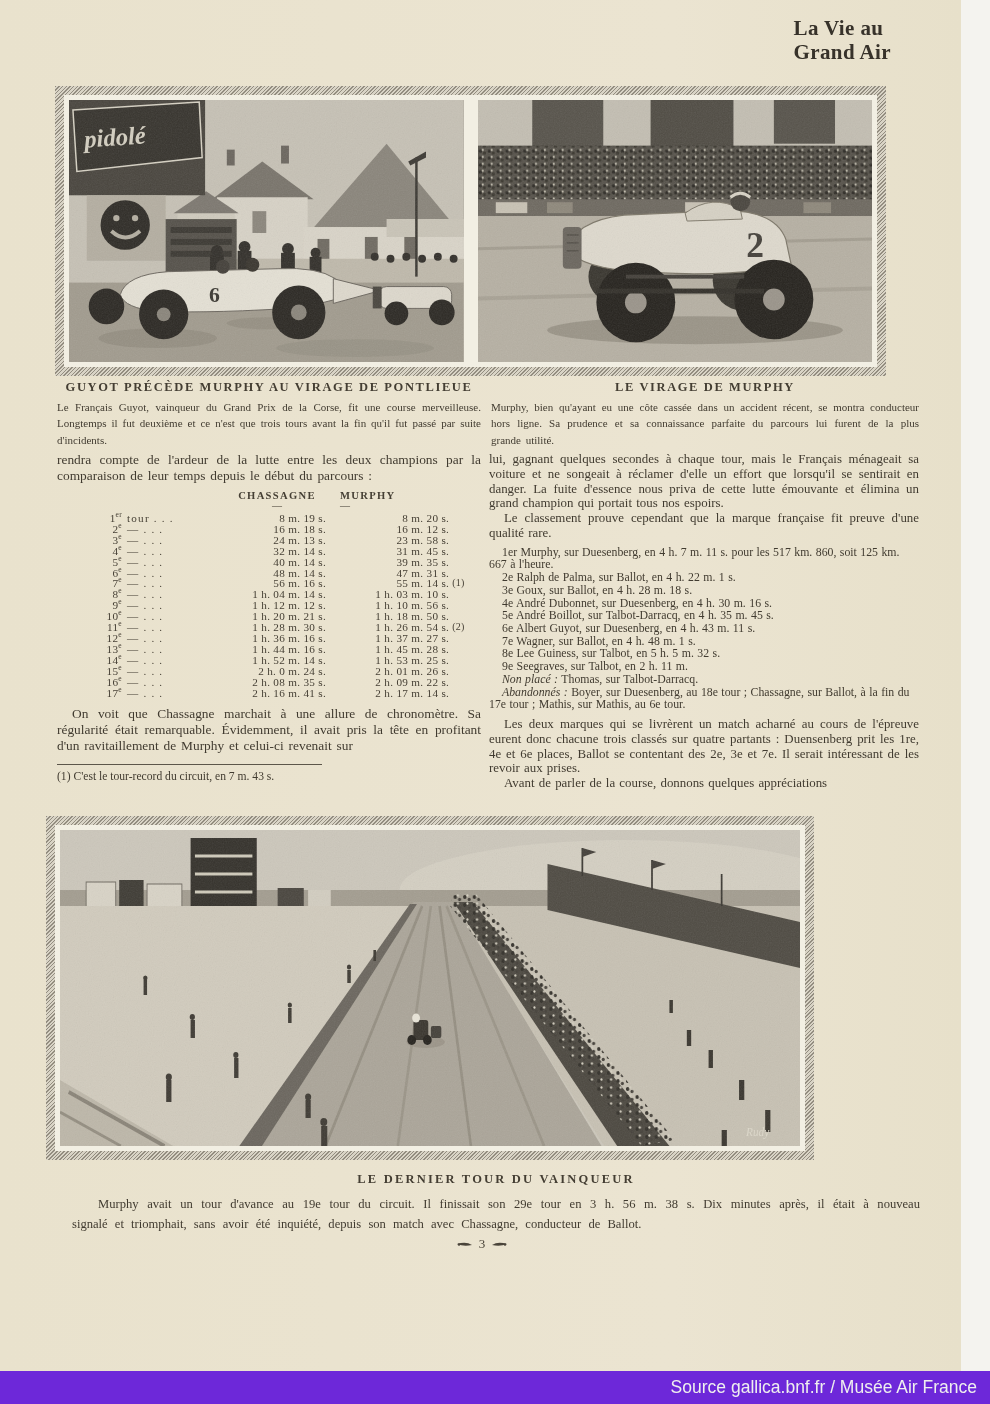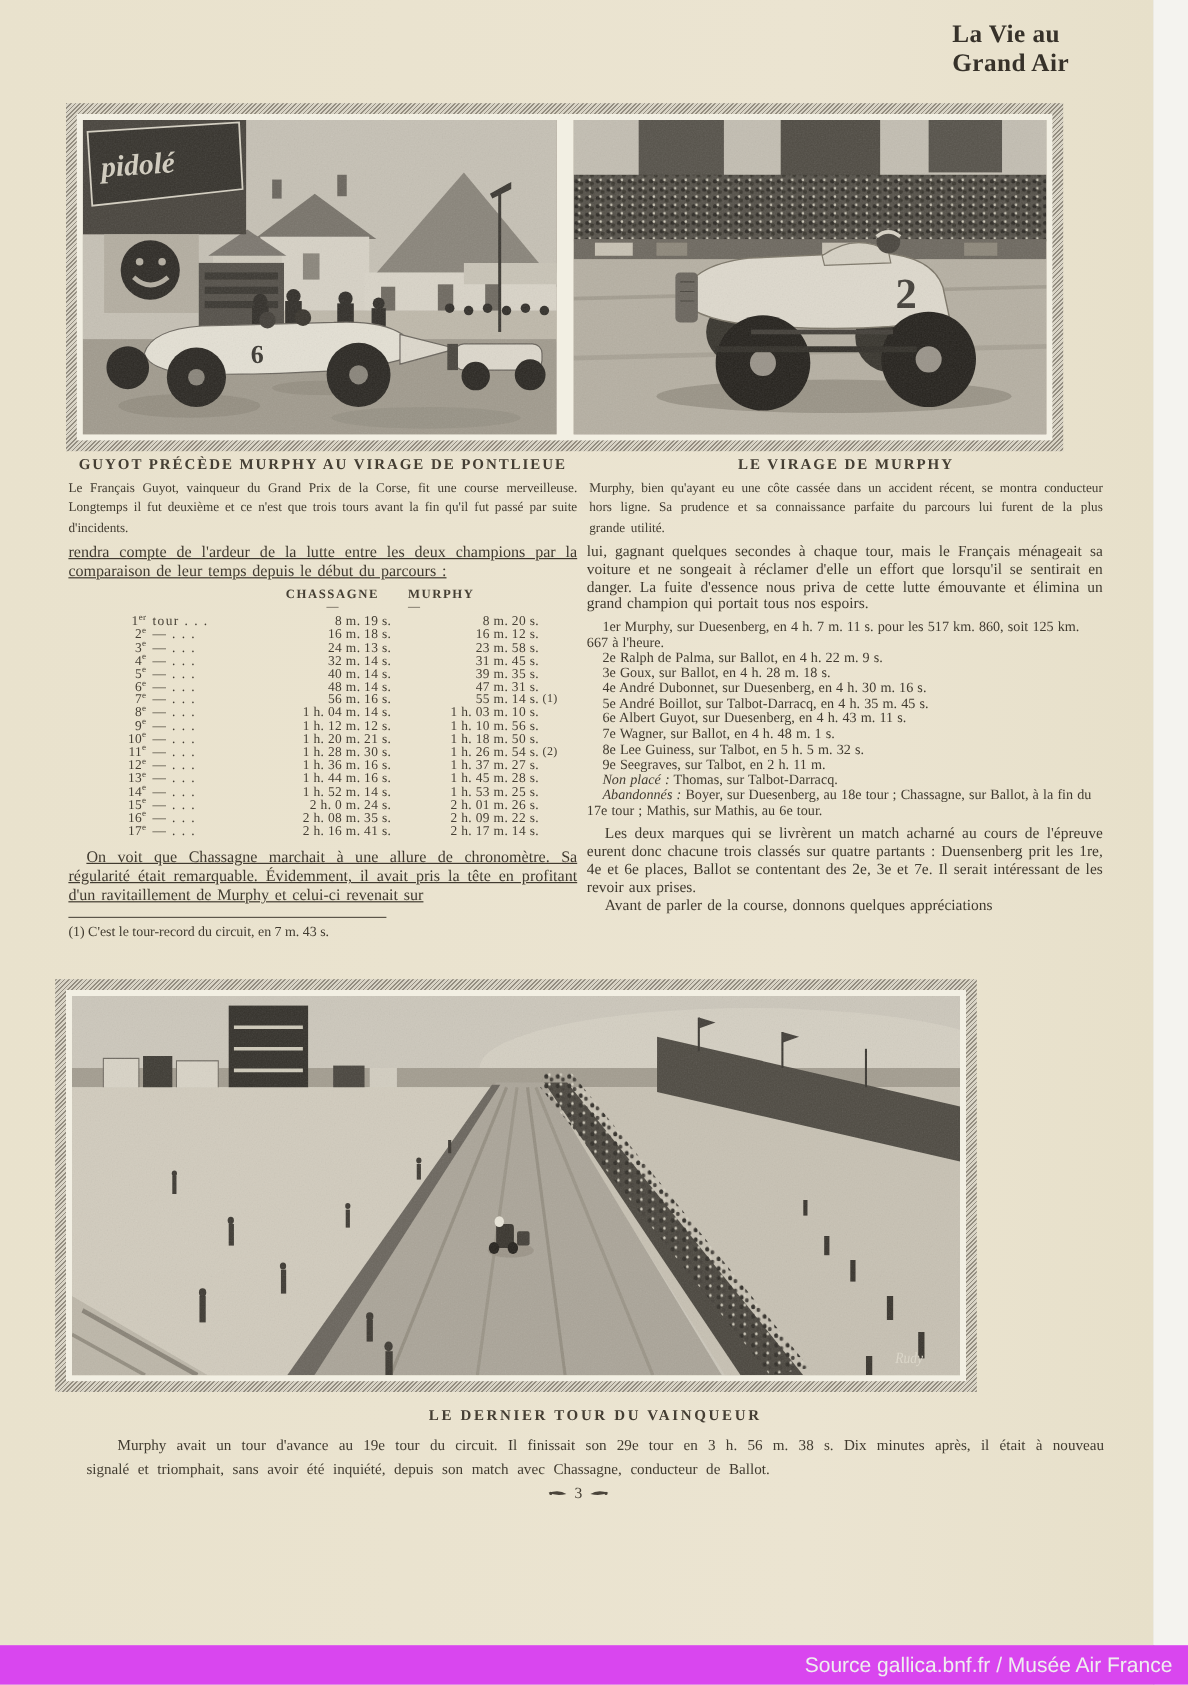--- a/index.html
+++ b/index.html
@@ -38,21 +38,21 @@
   .cap-title{
     text-align:center;font-size:12.5px;letter-spacing:1.6px;font-weight:600;color:#443e33;
     margin:0 0 4px 0;white-space:nowrap;
   }
   .cap-body{font-size:11px;line-height:16.4px;text-align:justify;margin:0;word-spacing:2px;}
   
   .col{position:absolute;top:452px;}
   .col-left{left:57px;width:424px;}
   .col-right{left:489px;width:430px;height:360px;overflow:hidden;}
   .col p{margin:0;}
-  .p-body{font-size:13.4px;line-height:16px;text-align:justify;word-spacing:1.5px;text-decoration:underline;}
+  .p-body{font-size:13.4px;line-height:16px;text-align:justify;word-spacing:1.5px;}
   .p-tight{font-size:12.9px;line-height:14.8px;text-align:justify;word-spacing:1px;}
   .indent{text-indent:15px;}
   
   .lt{margin:6px 0 8px 40px;}
   .lt-head{display:flex;font-size:10.6px;letter-spacing:1.3px;font-weight:600;color:#453f34;}
   .lt-dash{display:flex;font-size:10px;line-height:9px;margin-bottom:3px;}
   .h-sp{width:117px;}
   .h-c{width:126px;text-align:center;}
   .h-m{width:128px;}
   .lt-row{display:flex;font-size:11.2px;line-height:10.9px;letter-spacing:.3px;color:#453f34;}
@@ -74,21 +74,21 @@
   .bottom-cap .cap-title{letter-spacing:2.2px;margin-bottom:7px;}
   .bottom-cap .cap-body{font-size:12.6px;line-height:20px;word-spacing:4px;text-indent:26px;}
   
   .page-num{
     position:absolute;left:57px;top:1236px;width:850px;text-align:center;
     font-size:13px;color:#453f34;
   }
   .page-num svg{vertical-align:middle;margin:0 6px;}
   
   .source-bar{
-    position:absolute;left:0;right:0;bottom:0;height:33px;background:#d946ef;
+    position:absolute;left:0;right:0;bottom:0;height:33px;background:#6d28d9;
     color:#efefef;font-family:"Liberation Sans","DejaVu Sans",sans-serif;
     font-size:17.5px;line-height:33px;text-align:right;padding-right:13px;box-sizing:border-box;
   }
   .edge-strip{position:absolute;top:0;right:0;width:29px;height:1371px;background:#f4f3ef;}
   sup{line-height:0;}
 </style>
 </head>
 <body>
 
 <svg width="0" height="0" style="position:absolute" aria-hidden="true">
@@ -411,27 +411,28 @@
         </div>
     </div>
 
     <p class="p-body indent">On voit que Chassagne marchait à une allure de chronomètre. Sa régularité était remarquable. Évidemment, il avait pris la tête en profitant d'un ravitaillement de Murphy et celui-ci revenait sur</p>
     <hr class="fn-rule">
     <p class="fn">(1) C'est le tour-record du circuit, en 7 m. 43 s.</p>
   </div>
 
   <div class="col col-right">
     <p class="p-tight">lui, gagnant quelques secondes à chaque tour, mais le Français ménageait sa voiture et ne songeait à réclamer d'elle un effort que lorsqu'il se sentirait en danger. La fuite d'essence nous priva de cette lutte émouvante et élimina un grand champion qui portait tous nos espoirs.</p>
+    <p class="p-tight indent">Le classement prouve cependant que la marque française fit preuve d'une qualité rare.</p>
 
     <div class="cl">
       <div>
 
           <p>1er Murphy, sur Duesenberg, en 4 h. 7 m. 11 s. pour les 517 km. 860, soit 125 km. 667 à l'heure.</p>
 
-          <p>2e Ralph de Palma, sur Ballot, en 4 h. 22 m. 9 s.</p>
+          <p>2e Ralph de Palma, sur Ballot, en 4 h. 22 m. 1 s.</p>
 
           <p>3e Goux, sur Ballot, en 4 h. 28 m. 18 s.</p>
 
           <p>4e André Dubonnet, sur Duesenberg, en 4 h. 30 m. 16 s.</p>
 
           <p>5e André Boillot, sur Talbot-Darracq, en 4 h. 35 m. 45 s.</p>
 
           <p>6e Albert Guyot, sur Duesenberg, en 4 h. 43 m. 11 s.</p>
 
           <p>7e Wagner, sur Ballot, en 4 h. 48 m. 1 s.</p>

